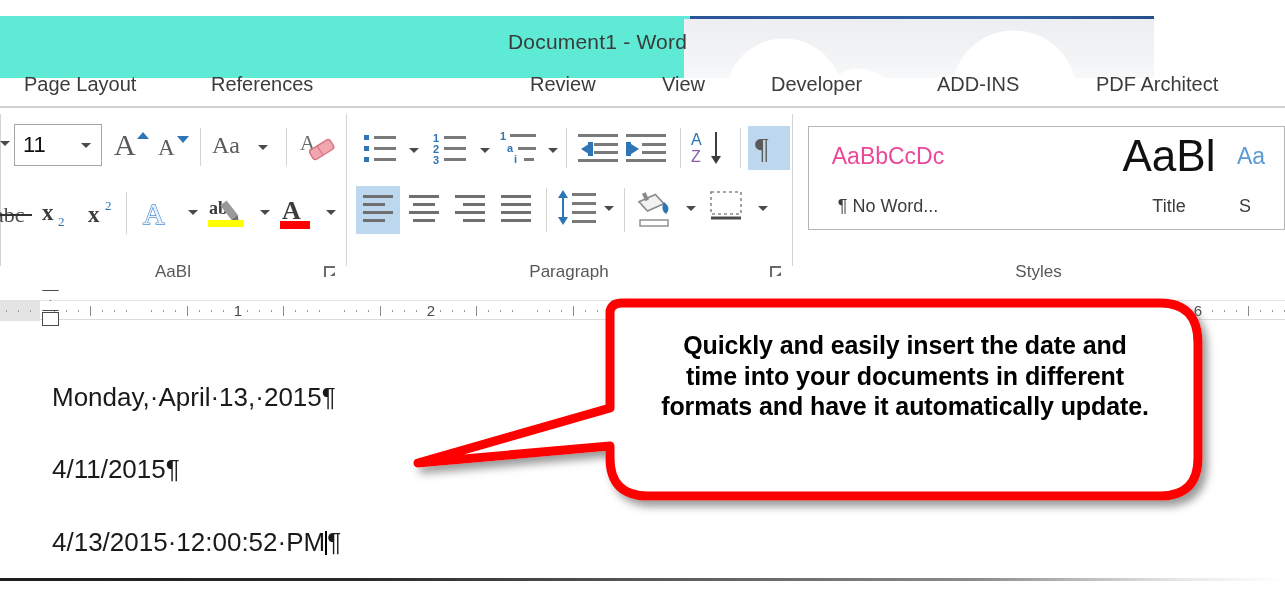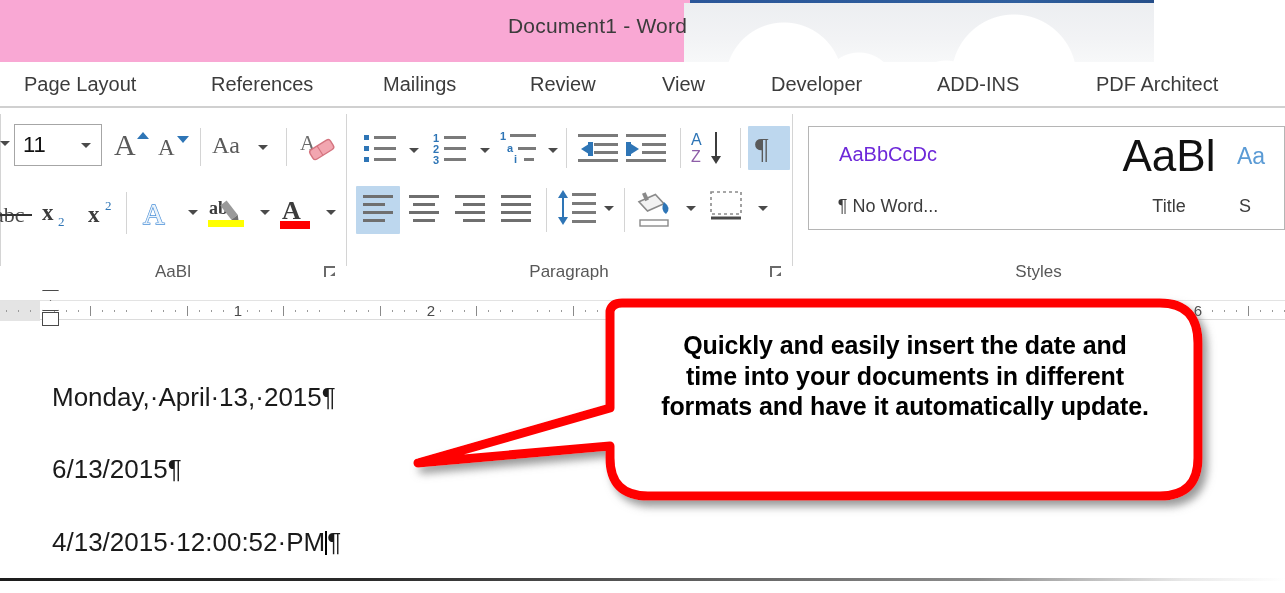--- a/index.html
+++ b/index.html
@@ -8,22 +8,22 @@
   body {
     width:1285px; height:593px;
     font-family:"Liberation Sans", sans-serif;
     background:#ffffff;
     overflow:hidden;
     position:relative;
   }
 
   
   #titlebar{
-    position:absolute; left:0; top:0; width:1154px; height:62px;
-    background:#f9a8d4; overflow:hidden;
+    position:absolute; left:0; top:16px; width:1154px; height:62px;
+    background:#5eead4; overflow:hidden;
   }
   #titlebar .topline{
     position:absolute; left:690px; top:0; width:595px; height:3px;
     background:linear-gradient(to right,#2a5699 0%, #2f5f9e 55%, #1c3f76 100%);
   }
   #titlebar .deco{
     position:absolute; right:0; top:3px; width:470px; height:59px;
     background:
       radial-gradient(circle at 100px 78px, #ffffff 0 58px, rgba(255,255,255,0) 59px),
       radial-gradient(circle at 175px 86px, #ffffff 0 36px, rgba(255,255,255,0) 37px),
@@ -177,21 +177,20 @@
 <div id="titlebar">
   <div class="deco"></div>
   <div class="topline"></div>
   <div id="doc-title">Document1 - Word</div>
 </div>
 
 <div id="tabbar">
   <div class="rule"></div>
   <div class="tab" style="left:24px">Page Layout</div>
   <div class="tab" style="left:211px">References</div>
-  <div class="tab" style="left:383px">Mailings</div>
   <div class="tab" style="left:530px">Review</div>
   <div class="tab" style="left:662px">View</div>
   <div class="tab" style="left:771px">Developer</div>
   <div class="tab" style="left:1096px">PDF Architect</div>
   <div class="tab" style="left:937px">ADD-INS</div>
 </div>
 
 <div id="ribbon">
 
   <div class="vsep" style="left:346px; top:6px; height:152px;"></div>
@@ -447,21 +446,21 @@
   <div class="grp-label" style="left:346px; width:446px;margin-top:11px;">Paragraph</div>
   <div class="launcher" style="left:768px;">
     <svg width="16" height="16" viewBox="0 0 16 16">
         <path d="M2 2 H13 V4 H4 V13 H2 Z" fill="#6a6a6a"></path>
         <path d="M8 12 l5 0 l0 -4 z" fill="#6a6a6a"></path>
       </svg>
   </div>
 
   <div id="styles-gallery">
     <div class="style-cell" style="left:4px; width:150px;">
-      <div class="style-prev" style="font-size:20px; color:#6d28d9;">AaBbCcDc</div>
+      <div class="style-prev" style="font-size:23px; color:#ec4899;">AaBbCcDc</div>
       <div class="style-name">¶ No Word...</div>
     </div>
     <div class="style-cell" style="left:300px; width:120px;">
       <div class="style-prev" style="font-size:44px; color:#111; top:4px; font-family:'Liberation Sans',sans-serif;">AaBl</div>
       <div class="style-name">Title</div>
     </div>
     <div class="style-cell" style="left:420px; width:70px;">
       <div class="style-prev" style="font-size:23px; color:#5b9bd5; text-align:left; left:8px;">Aa</div>
       <div class="style-name" style="text-align:left; left:10px;">S</div>
     </div>
@@ -572,21 +571,21 @@
         <div class="rnum" style="left: 1188px;">6</div>
       </div>
   </div>
   <div class="indent-top" style="left:42px; top:2px;"></div>
   <div class="indent-bot" style="left:42px; top:12px;"></div>
   <div class="indent-sq" style="left:42px; top:24px;"></div>
 </div>
 
 <div id="doc">
   <div class="docline" style="top:50px;">Monday,·April·13,·2015¶</div>
-  <div class="docline" style="top:122px;">6/13/2015¶</div>
+  <div class="docline" style="top:122px;">4/11/2015¶</div>
   <div class="docline" style="top:195px;"><span>4/13/2015·12:00:52·PM</span><span class="caretbar"></span><span>¶</span></div>
 </div>
 <div id="doc-bottom-border"></div>
 
 <div id="callout">
   <svg width="605" height="215" viewBox="0 0 605 215">
     <defs>
       <filter id="cshadow" x="-25%" y="-25%" width="160%" height="160%">
         <feDropShadow dx="5" dy="6" stdDeviation="4" flood-color="#777" flood-opacity="0.75"></feDropShadow>
       </filter>

